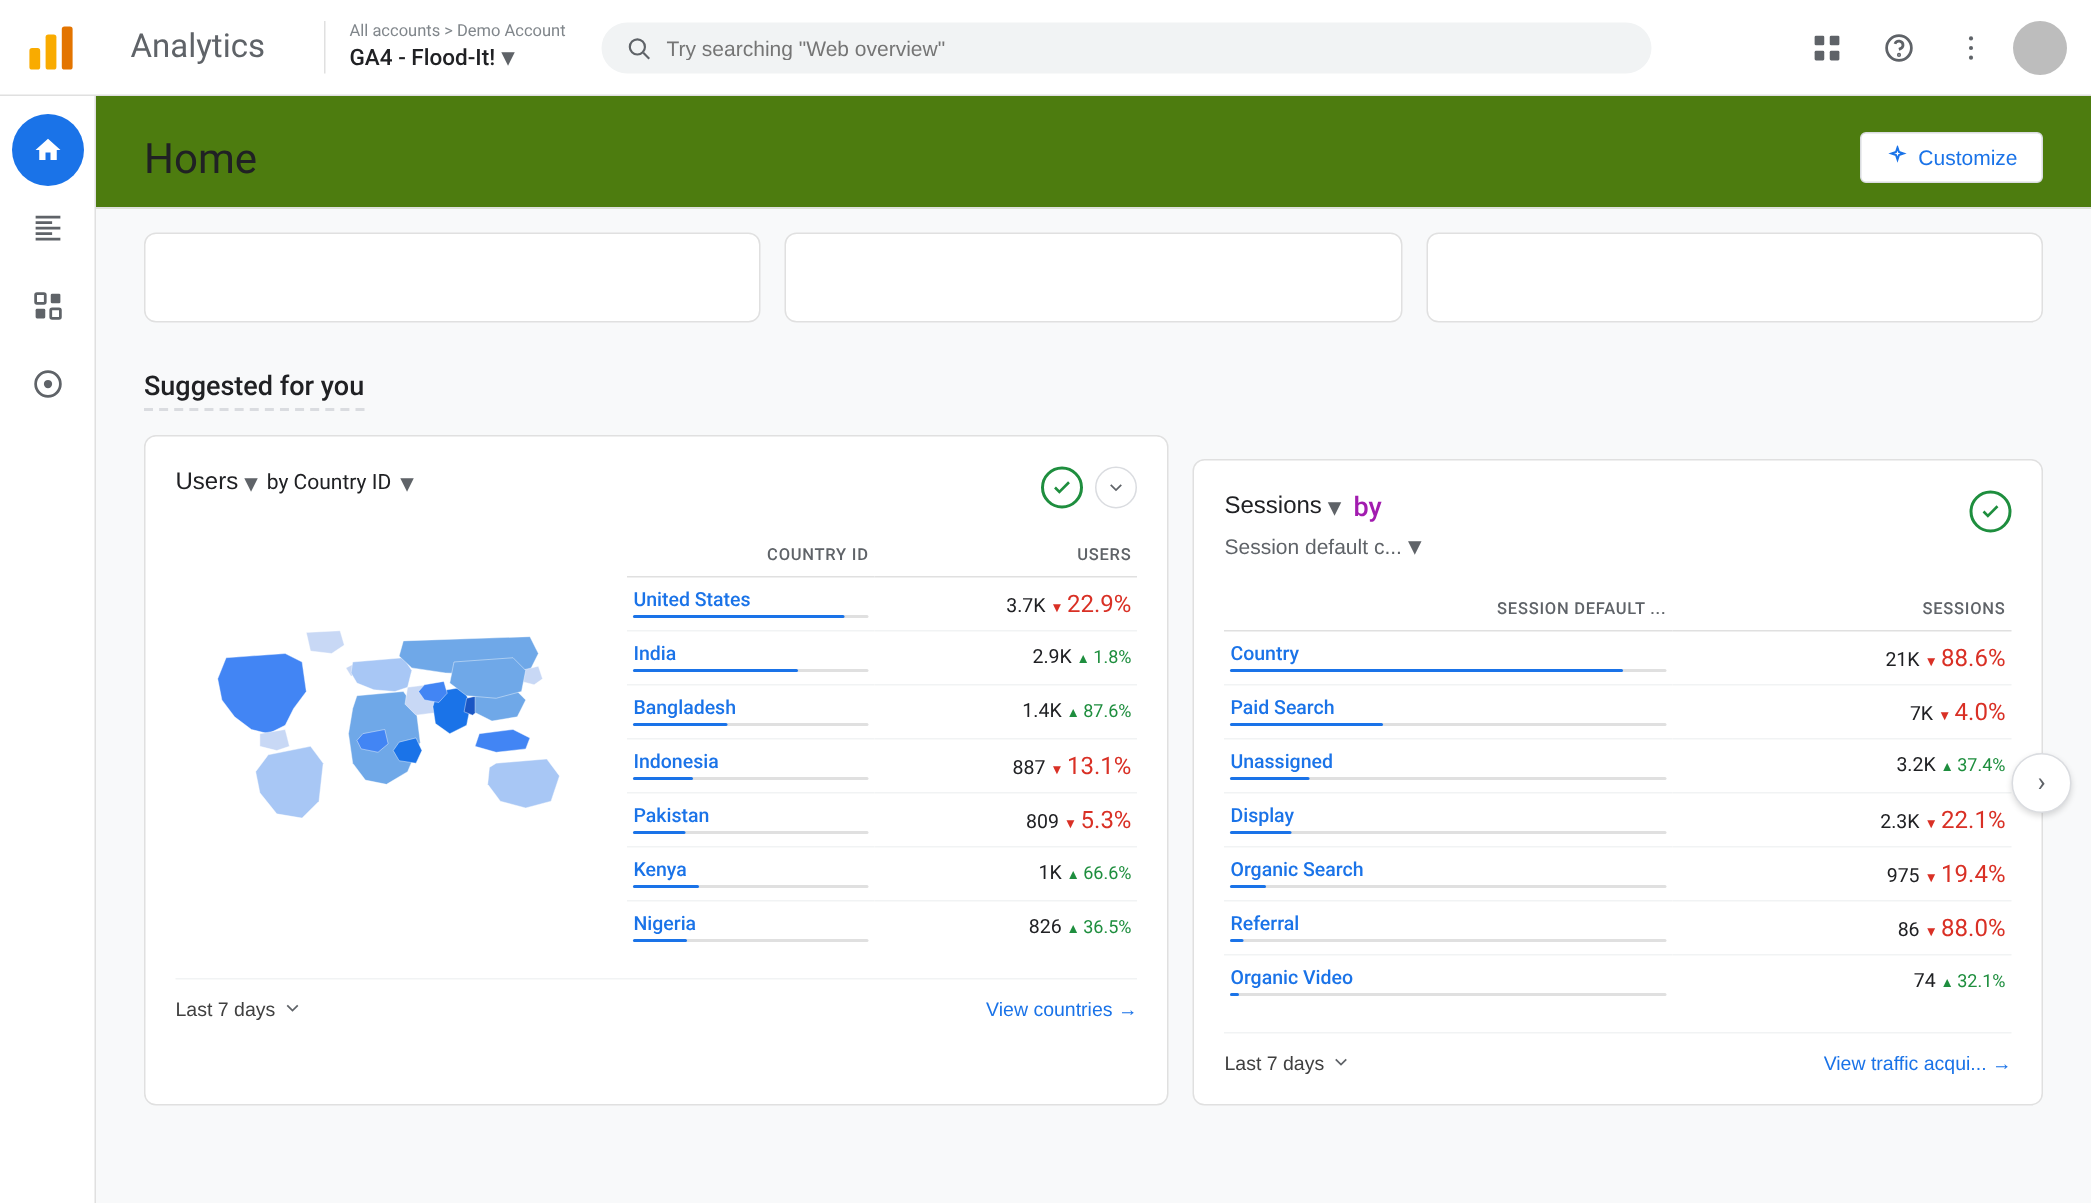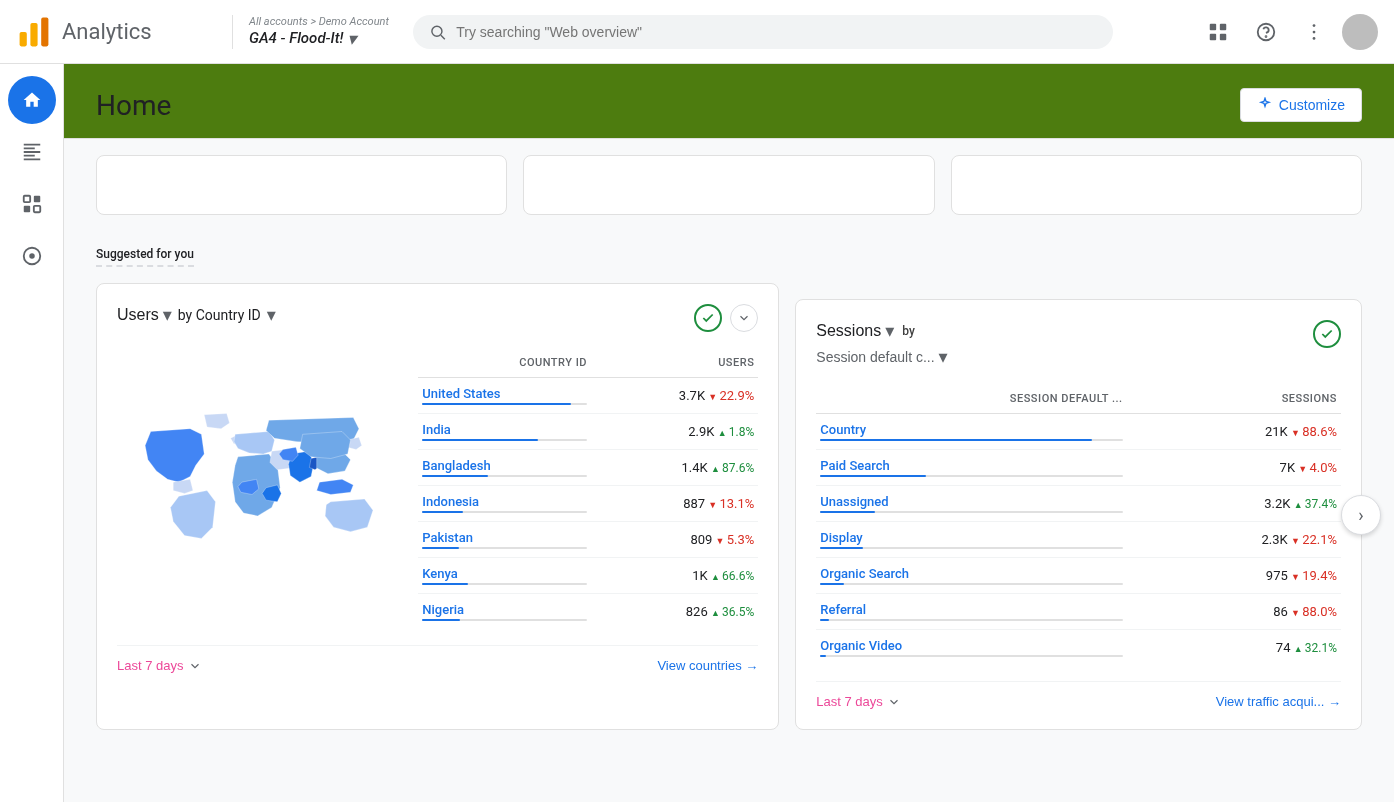--- a/index.html
+++ b/index.html
@@ -24,31 +24,30 @@
       min-width: 200px;
     }
     .logo-icon {
       width: 36px;
       height: 36px;
     }
     .header-title {
       font-size: 22px;
       font-weight: 400;
       color: #5f6368;
+      margin-left: 25px;
     }
     .header-account {
       display: flex;
       align-items: center;
       gap: 6px;
       font-size: 13px;
       color: #5f6368;
-      margin-left: 16px;
       padding-left: 16px;
       border-left: 1px solid #e0e0e0;
-      font-style: italic;
     }
     .account-breadcrumb {
       font-size: 11px;
       color: #80868b;
     }
     .account-name {
       display: flex;
       align-items: center;
       gap: 4px;
       font-size: 15px;
@@ -189,21 +188,21 @@
     .suggested-section {
       margin-top: 16px;
     }
     .suggested-header {
       display: flex;
       align-items: center;
       justify-content: space-between;
       margin-bottom: 16px;
     }
     .suggested-title {
-      font-size: 12px;
+      font-size: 18px;
       font-weight: 500;
       color: #202124;
       border-bottom: 2px dashed #dadce0;
       padding-bottom: 4px;
     }
 
     
     .cards-row {
       display: flex;
       gap: 16px;
@@ -293,21 +292,21 @@
     .data-table th:last-child, .data-table td:last-child { text-align: right; }
     .data-table td {
       padding: 8px 4px;
       border-bottom: 1px solid #f1f3f4;
       font-size: 13px;
     }
     .data-table tr:last-child td { border-bottom: none; }
     .country-name { color: #1a73e8; font-weight: 500; }
     .value-col { text-align: right; color: #202124; }
     .change-up { color: #1e8e3e; font-size: 12px; }
-    .change-down { color: #d93025; font-size: 13px; }
+    .change-down { color: #d93025; font-size: 16px; }
     .arrow-up::before { content: '▲ '; font-size: 9px; }
     .arrow-down::before { content: '▼ '; font-size: 9px; }
     .bar-container { height: 2px; background: #e0e0e0; margin-top: 2px; border-radius: 1px; }
     .bar { height: 2px; border-radius: 1px; }
 
     
     .map-container {
       display: flex;
       gap: 20px;
       align-items: flex-start;
@@ -325,24 +324,24 @@
     .card-footer {
       display: flex;
       align-items: center;
       justify-content: space-between;
       margin-top: 16px;
       padding-top: 12px;
       border-top: 1px solid #f1f3f4;
     }
     .date-range-btn {
       display: flex;
-      align-items: flex-end;
+      align-items: flex-start;
       gap: 4px;
       font-size: 13px;
-      color: #ec4899;
+      color: #404040;
       background: none;
       border: none;
       cursor: pointer;
     }
     .view-link {
       display: flex;
       align-items: center;
       gap: 4px;
       color: #1a73e8;
       font-size: 13px;
@@ -705,21 +704,21 @@
         </div>
 
         <div class="card card-right" style="position:relative;">
           <div class="sessions-card-header">
             <div class="sessions-title-block">
               <div class="sessions-title-row">
                 <button class="card-title-btn">
                   <span>Sessions</span>
                   <span class="card-title-dropdown">▾</span>
                 </button>
-                <span style="font-size:12px;color:#404040;margin:0 4px;">by</span>
+                <span style="font-size:18px;color:#a21caf;margin:0 4px;">by</span>
               </div>
               <div class="sessions-subtitle-row">
                 <button class="card-title-btn" style="font-size:14px;color:#5f6368;">
                   <span>Session default c...</span>
                   <span class="card-title-dropdown">▾</span>
                 </button>
               </div>
             </div>
             <div class="check-circle">
               <svg width="14" height="14" viewBox="0 0 24 24" fill="none" stroke="#1e8e3e" stroke-width="3">

